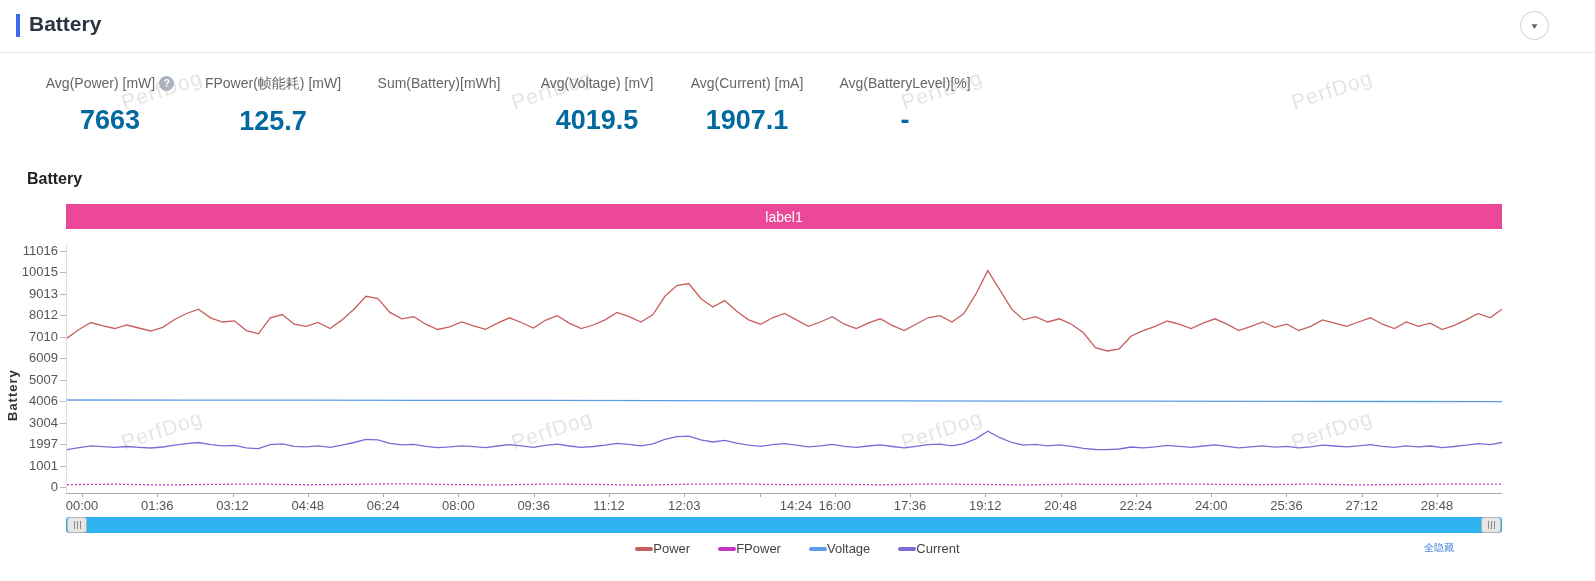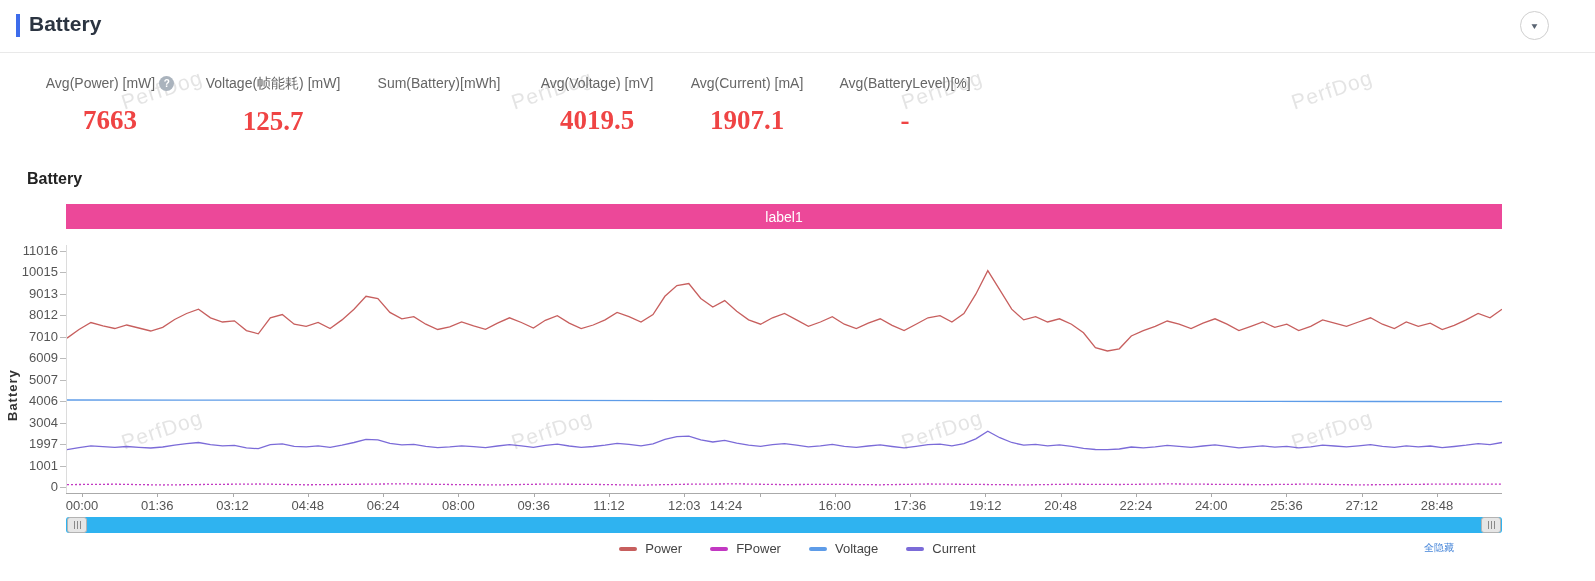--- a/index.html
+++ b/index.html
@@ -21,21 +21,21 @@
     border:1px solid #cfcfcf; background:#fff; display:flex; align-items:center; justify-content:center;
     cursor:pointer;
   }
   .collapse-btn .tri { font-size:10px; color:#5a6472; line-height:1; transform:scaleY(.85); }
   .header-divider { left:0; top:52px; width:1595px; height:1px; background:#e9e9e9; }
 
   
   .stats-row { left:30px; top:74px; display:flex; }
   .stat { text-align:center; }
   .stat .lbl { font-size:14px; color:#666; white-space:nowrap; display:inline-flex; align-items:center; gap:4px; }
-  .stat .val { font-size:27px; font-weight:bold; color:#ef4444; margin-top:13px;font-family:Liberation Serif, serif; }
+  .stat .val { font-size:27px; font-weight:bold; color:#0369a1; margin-top:13px; }
   .help-icon {
     display:inline-flex; width:15px; height:15px; border-radius:50%;
     background:#aab3bd; color:#fff; font-size:10px; font-weight:bold;
     align-items:center; justify-content:center; cursor:pointer;
   }
 
   
   .section-title { left:27px; top:170px; font-size:16px; font-weight:bold; color:#222; }
   .banner {
     left:66px; top:204px; width:1436px; height:25px;
@@ -65,21 +65,21 @@
   .scroll-track { left:66px; top:517px; width:1436px; height:16px; border-radius:3px; }
   .scroll-handle {
     position:absolute; top:0; width:20px; height:16px; background:#e6e6e6;
     border:1px solid #b3b3b3; border-radius:3px; display:flex; gap:2px;
     align-items:center; justify-content:center; cursor:ew-resize;
   }
   .scroll-handle i { display:block; width:1px; height:8px; background:#8a8a8a; }
 
   
   .legend-row { left:0; top:541px; width:1595px; display:flex; justify-content:center; gap:28px; }
-  .legend-item { display:flex; align-items:center; gap:8px; cursor:pointer; }
+  .legend-item { display:flex; align-items:center; cursor:pointer; }
   .legend-marker { width:18px; height:4px; border-radius:2px; }
   .legend-text { font-size:13px; color:#444; }
   .hide-all { left:1424px; top:541px; font-size:10px; cursor:pointer; }
 </style>
 </head>
 <body>
 
 <div class="abs accent-bar"></div>
 <div class="abs page-title">Battery</div>
 <div class="abs collapse-btn">
@@ -97,21 +97,21 @@
     <div class="abs watermark" style="left: 900px; top: 418px;">PerfDog</div>
     <div class="abs watermark" style="left: 1290px; top: 418px;">PerfDog</div>
   </div>
 
 <div class="abs stats-row" id="statsRow">
     <div class="stat" style="width: 160px;"><div class="lbl">
         <span>Avg(Power) [mW]</span>
         <span class="help-icon">?</span>
       </div><div class="val">7663</div></div>
     <div class="stat" style="width: 166px;"><div class="lbl">
-        <span>Voltage(帧能耗) [mW]</span>
+        <span>FPower(帧能耗) [mW]</span>
       </div><div class="val">125.7</div></div>
     <div class="stat" style="width: 166px;"><div class="lbl">
         <span>Sum(Battery)[mWh]</span>
       </div></div>
     <div class="stat" style="width: 150px;"><div class="lbl">
         <span>Avg(Voltage) [mV]</span>
       </div><div class="val">4019.5</div></div>
     <div class="stat" style="width: 150px;"><div class="lbl">
         <span>Avg(Current) [mA]</span>
       </div><div class="val">1907.1</div></div>
@@ -173,21 +173,21 @@
     <div class="abs x-label" style="left: 355.111px; top: 498px;">06:24</div>
     <div class="abs x-tick" style="left: 458.389px; top: 493px;"></div>
     <div class="abs x-label" style="left: 430.389px; top: 498px;">08:00</div>
     <div class="abs x-tick" style="left: 533.667px; top: 493px;"></div>
     <div class="abs x-label" style="left: 505.667px; top: 498px;">09:36</div>
     <div class="abs x-tick" style="left: 608.944px; top: 493px;"></div>
     <div class="abs x-label" style="left: 580.944px; top: 498px;">11:12</div>
     <div class="abs x-tick" style="left: 684.222px; top: 493px;"></div>
     <div class="abs x-label" style="left: 656.222px; top: 498px;">12:03</div>
     <div class="abs x-tick" style="left: 759.5px; top: 493px;"></div>
-    <div class="abs x-label" style="left: 698px; top: 498px;">14:24</div>
+    <div class="abs x-label" style="left: 768px; top: 498px;">14:24</div>
     <div class="abs x-tick" style="left: 834.778px; top: 493px;"></div>
     <div class="abs x-label" style="left: 806.778px; top: 498px;">16:00</div>
     <div class="abs x-tick" style="left: 910.056px; top: 493px;"></div>
     <div class="abs x-label" style="left: 882.056px; top: 498px;">17:36</div>
     <div class="abs x-tick" style="left: 985.333px; top: 493px;"></div>
     <div class="abs x-label" style="left: 957.333px; top: 498px; text-align: center;">19:12</div>
     <div class="abs x-tick" style="left: 1060.61px; top: 493px;"></div>
     <div class="abs x-label" style="left: 1032.61px; top: 498px;">20:48</div>
     <div class="abs x-tick" style="left: 1135.89px; top: 493px;"></div>
     <div class="abs x-label" style="left: 1107.89px; top: 498px;">22:24</div>

